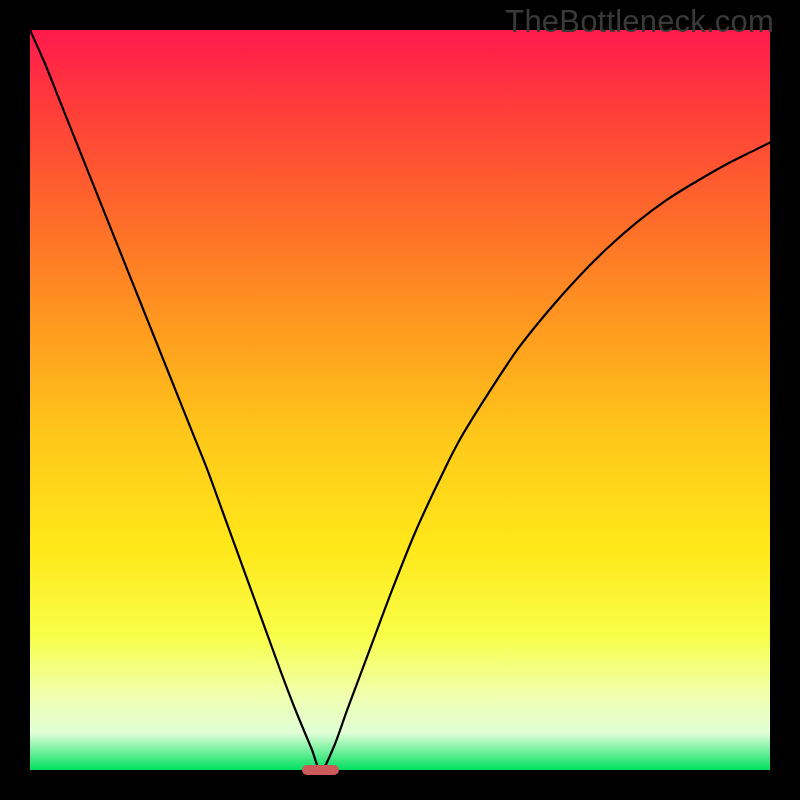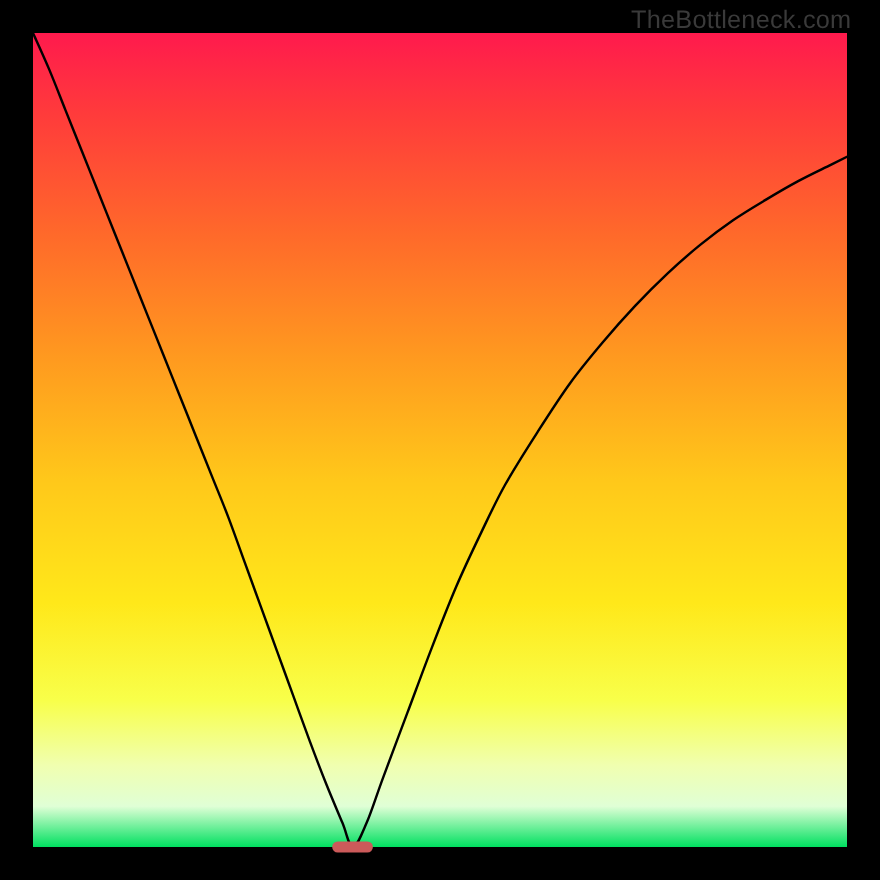--- a/index.html
+++ b/index.html
@@ -30,21 +30,21 @@
       #ffe81a 70%,
       #f8ff4a 82%,
       #f0ffb0 90%,
       #e0ffd6 95%,
       #00e060 100%
     );
   }
   .watermark {
     position: absolute;
     color: #3a3a3a;
-    font-size: 23px;
+    font-size: 31px;
     font-weight: 500;
     letter-spacing: 0.2px;
     user-select: none;
   }
   .marker {
     position: absolute;
     background: #cc5a5a;
     border-radius: 8px;
   }
   svg.curve {

